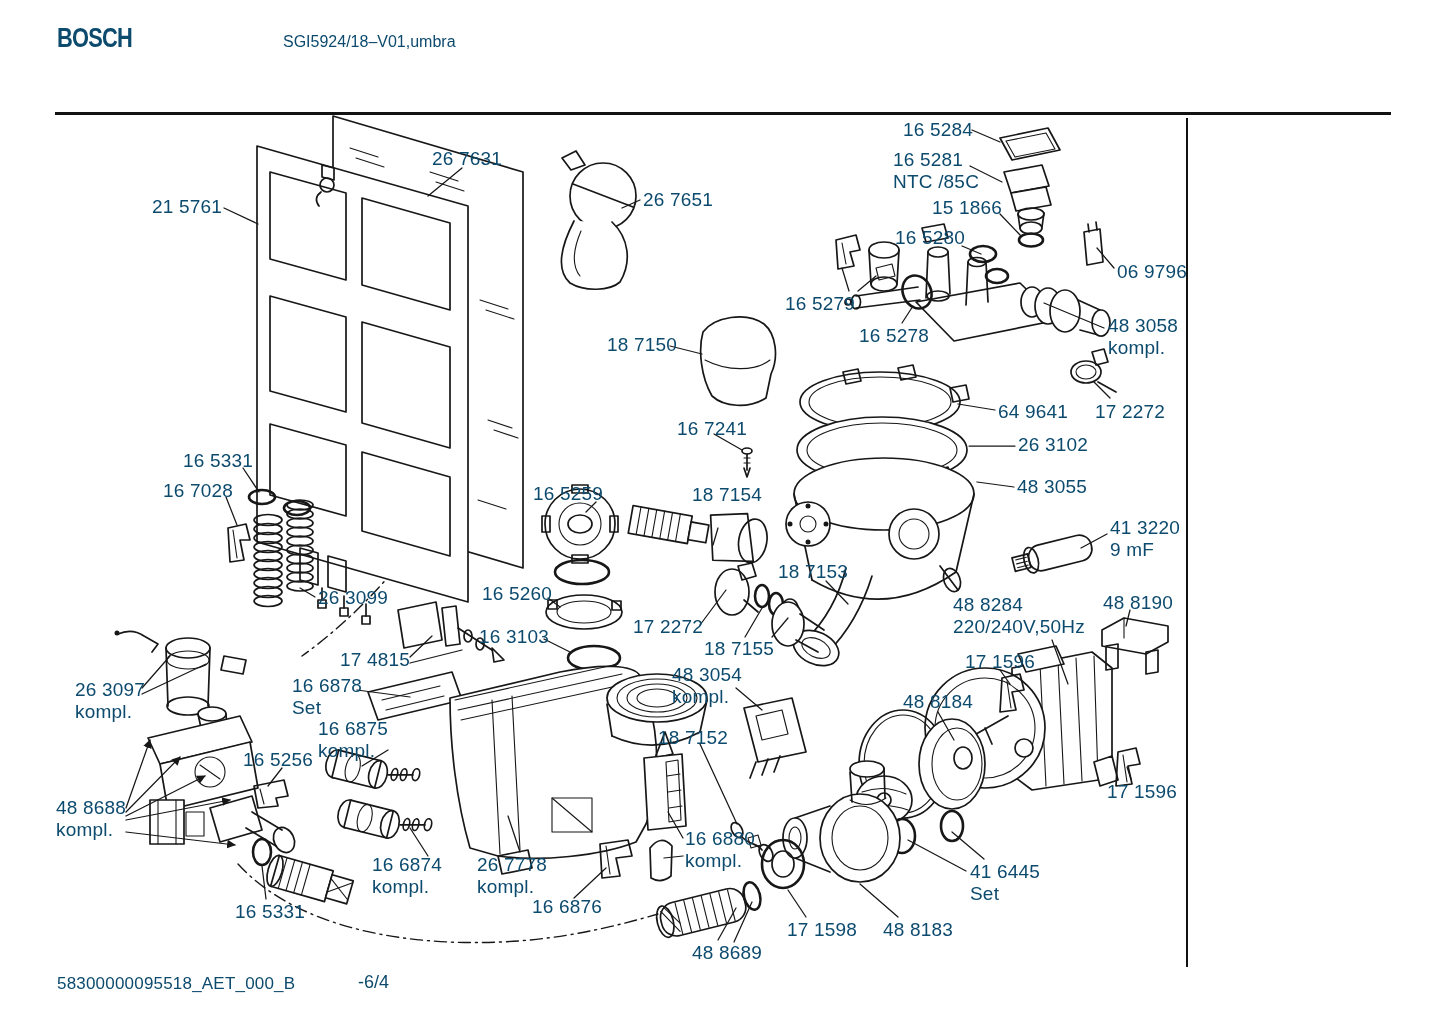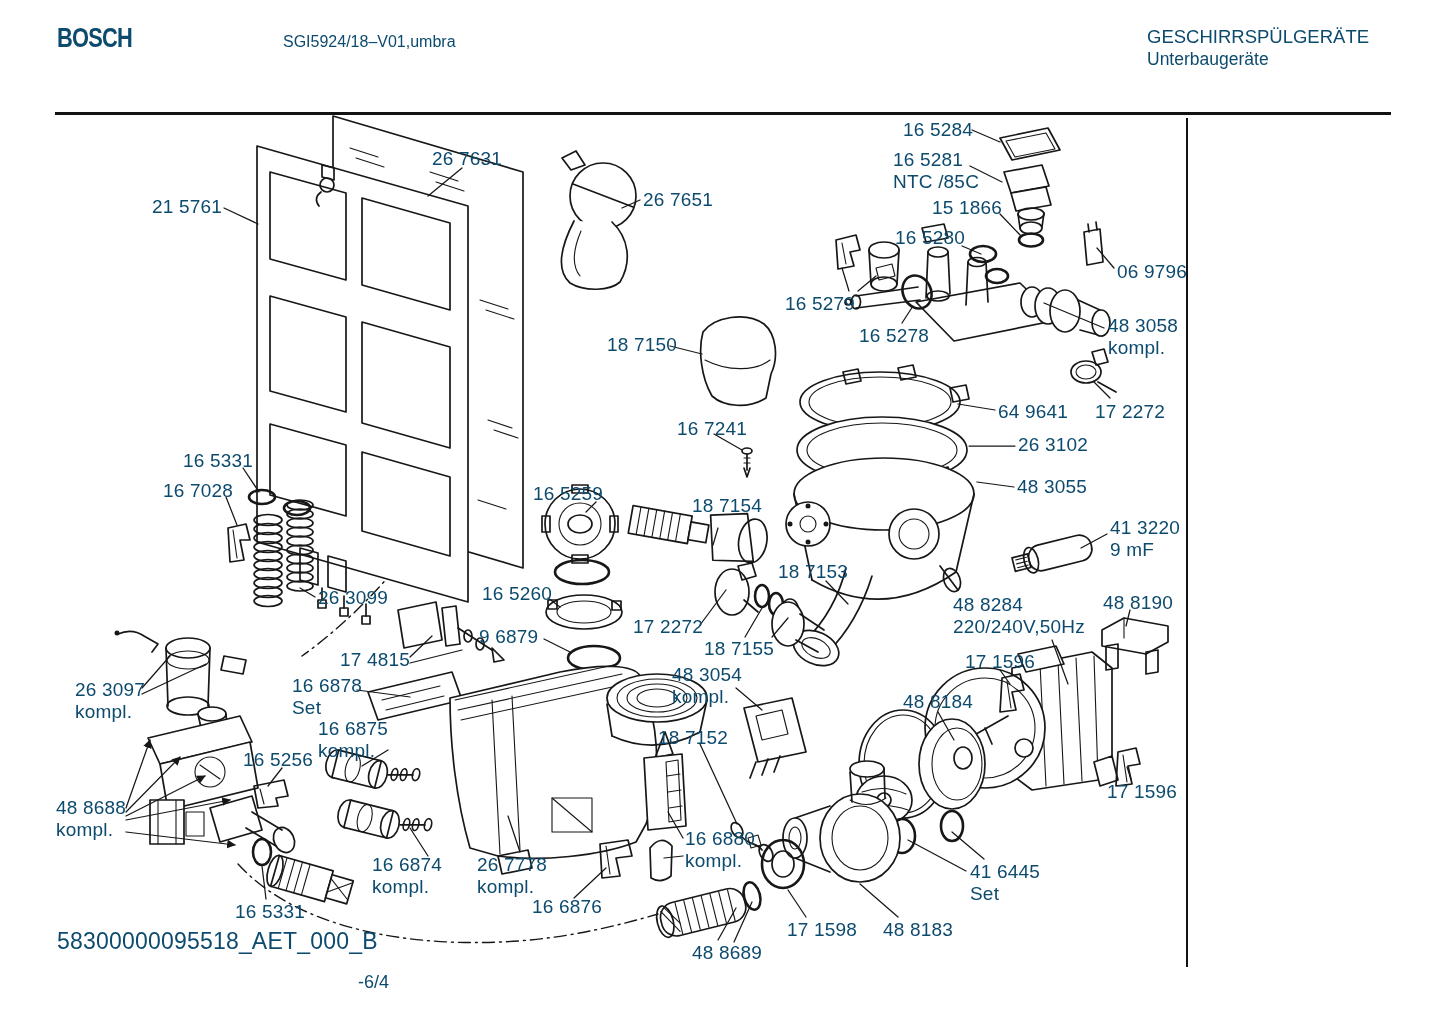--- a/index.html
+++ b/index.html
@@ -17,34 +17,30 @@
   svg.art *{fill:none;stroke:#171717;stroke-width:1.7;stroke-linecap:round;stroke-linejoin:round;}
   svg.art .fw{fill:#ffffff;}
   svg.art .ln{stroke-width:1.25;}
   svg.art .or{stroke-width:2.6;}
   svg.art .th{stroke-width:1.1;}
   svg.art .dd{stroke-dasharray:12 5 2 5;stroke-width:1.4;}
   svg.art .dot{fill:#171717;stroke:none;}
   svg.art .arrh{fill:#171717;stroke:none;}
   .part-label{position:absolute;font-size:19px;line-height:22px;white-space:nowrap;
               letter-spacing:0.2px;}
-  .footer-id{position:absolute;left:57px;top:928px;font-size:23px;letter-spacing:0.2px;}
+  .footer-id{position:absolute;left:57px;top:974px;font-size:17px;letter-spacing:0.2px;}
   .footer-page{position:absolute;left:358px;top:972px;font-size:18px;}
 </style>
 </head>
 <body>
 
 <div class="page">
 
   <div class="brand">BOSCH</div>
   <div class="model">SGI5924/18–V01,umbra</div>
-  <div class="titleblock">
-    <div class="title1">GESCHIRRSPÜLGERÄTE</div>
-    <div class="title2">Unterbaugeräte</div>
-  </div>
   <div class="hrule"></div>
   <div class="vrule"></div>
 
   <svg class="art" width="1442" height="1019" viewBox="0 0 1442 1019">
     <defs>
       <marker id="arr" viewBox="0 0 10 10" refX="9" refY="5" markerWidth="7" markerHeight="7" orient="auto">
         <path class="arrh" d="M0,0L10,5L0,10z"></path>
       </marker>
     </defs>
 
@@ -611,21 +607,21 @@
       </div>
       <div class="part-label" style="left: 1017px; top: 476px;">
         <div>48 3055</div>
       </div>
       <div class="part-label" style="left: 163px; top: 480px;">
         <div>16 7028</div>
       </div>
       <div class="part-label" style="left: 533px; top: 483px;">
         <div>16 5259</div>
       </div>
-      <div class="part-label" style="left: 692px; top: 495px; text-align: right;">
+      <div class="part-label" style="left: 692px; top: 484px; text-align: right;">
         <div>18 7154</div>
       </div>
       <div class="part-label" style="left: 1110px; top: 517px;">
         <div>41 3220</div>
         <div>9 mF</div>
       </div>
       <div class="part-label" style="left: 778px; top: 561px;">
         <div>18 7153</div>
       </div>
       <div class="part-label" style="left: 318px; top: 587px;">
@@ -638,21 +634,21 @@
         <div>48 8284</div>
         <div>220/240V,50Hz</div>
       </div>
       <div class="part-label" style="left: 1103px; top: 592px;">
         <div>48 8190</div>
       </div>
       <div class="part-label" style="left: 633px; top: 616px;">
         <div>17 2272</div>
       </div>
       <div class="part-label" style="left: 479px; top: 626px;">
-        <div>9 6879</div>
+        <div>16 3103</div>
       </div>
       <div class="part-label" style="left: 704px; top: 638px;">
         <div>18 7155</div>
       </div>
       <div class="part-label" style="left: 340px; top: 649px;">
         <div>17 4815</div>
       </div>
       <div class="part-label" style="left: 965px; top: 651px;">
         <div>17 1596</div>
       </div>

